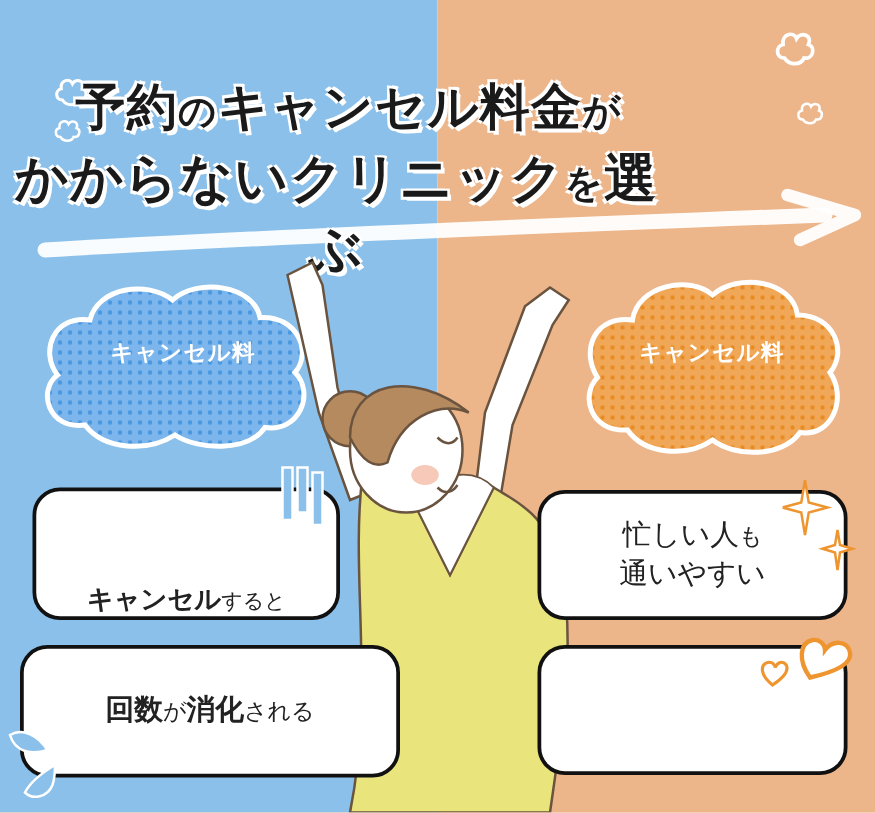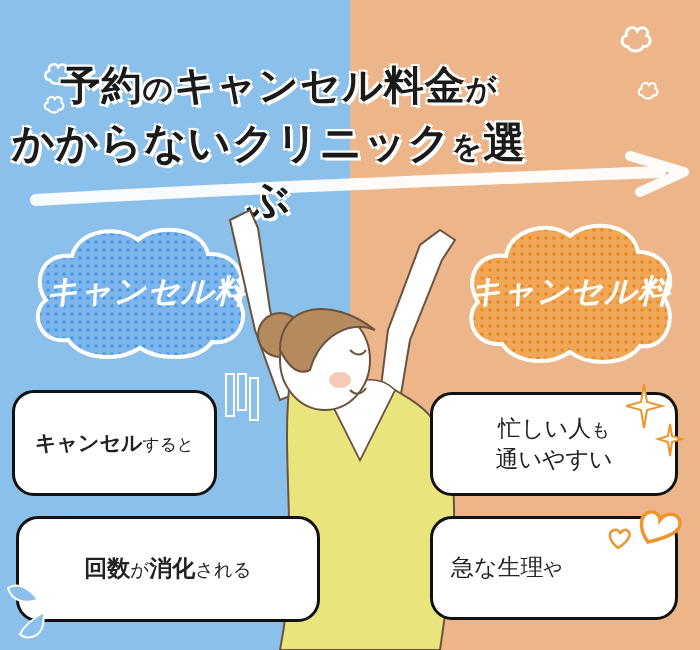--- a/index.html
+++ b/index.html
@@ -12,21 +12,21 @@
   .title.l1 { top:58px; font-size:40px; }
   .title.l2 { top:115px; font-size:42px; left:-10px; }
   .title .small { font-size:30px; }
 
   .arrow { position:absolute; left:0; top:150px; }
 
   .cloud-deco { position:absolute; }
 
   .bubble { position:absolute; width:220px; height:140px; }
   .bubble-text { position:absolute; left:0; width:100%; text-align:center; color:#fff; font-weight:bold; }
-  .bubble-text.t1 { top:48px; font-size:32px; letter-spacing:1px;font-style:italic; }
+  .bubble-text.t1 { top:48px; font-size:18px; letter-spacing:1px; }
   .bubble-text.t2 { top:80px; font-size:32px; }
 
   .card { position:absolute; background:#fff; border:3px solid #111; border-radius:22px; box-sizing:border-box;
           display:flex; flex-direction:column; justify-content:center; align-items:center; color:#222; }
   .card .line { white-space:nowrap; line-height:1.35; }
   .b { font-weight:bold; }
   .s { font-size:0.8em; }
 
   .woman { position:absolute; left:210px; top:200px; }
 </style>
@@ -103,21 +103,21 @@
 
   <path d="M70 150 C70 105 120 95 165 130 C140 120 110 135 100 170 C90 175 80 170 70 150 Z" fill="#B58A5E" stroke="#6a5440" stroke-width="2"></path>
 
   <ellipse cx="130" cy="180" rx="11" ry="8" fill="#F6C9B8"></ellipse>
 
   <path d="M140 150 C146 156 152 156 156 150" stroke="#6a5440" stroke-width="2" fill="none"></path>
 
   <path d="M140 190 C146 196 152 194 156 188" stroke="#6a5440" stroke-width="2" fill="none"></path>
 </svg>
 
-<div class="card" style="left:12px;top:390px;width:205px;height:106px;font-size:21px;">
+<div class="card" style="left:26px;top:390px;width:246px;height:106px;font-size:21px;justify-content:flex-end;">
   <div class="line"><span class="b">キャンセル</span><span class="s">すると</span></div>
 </div>
 <svg style="position:absolute;left:224px;top:372px" width="40" height="50" viewBox="0 0 40 50">
   <rect x="2" y="2" width="8" height="42" fill="#8BC0EA" stroke="#fff" stroke-width="2"></rect>
   <rect x="14" y="2" width="8" height="36" fill="#8BC0EA" stroke="#fff" stroke-width="2"></rect>
   <rect x="26" y="6" width="8" height="42" fill="#8BC0EA" stroke="#fff" stroke-width="2"></rect>
 </svg>
 
 <div class="card" style="left:16px;top:516px;width:304px;height:106px;font-size:23px;">
   <div class="line"><span class="b">回数</span><span class="s">が</span><span class="b">消化</span><span class="s">される</span></div>
@@ -130,18 +130,17 @@
 <div class="card" style="left:430px;top:392px;width:248px;height:104px;font-size:23px;">
   <div class="line"><span>忙しい人</span><span class="s">も</span></div>
   <div class="line"><span>通いやすい</span></div>
 </div>
 <svg style="position:absolute;left:626px;top:384px" width="60" height="80" viewBox="0 0 60 80">
   <path d="M18 0 L21 18 L36 22 L21 26 L18 44 L15 26 L0 22 L15 18 Z" fill="#fff" stroke="#EE9530" stroke-width="2"></path>
   <path d="M44 40 L46 52 L56 55 L46 58 L44 72 L42 58 L32 55 L42 52 Z" fill="#fff" stroke="#EE9530" stroke-width="2"></path>
 </svg>
 
 <div class="card" style="left:430px;top:516px;width:248px;height:104px;font-size:23px;">
-  <div class="line" style="align-self:flex-start;margin-left:18px;"><span>急な生理</span><span class="s">や</span></div>
 </div>
 <svg style="position:absolute;left:604px;top:508px" width="90" height="60" viewBox="0 0 90 60">
   <path d="M14 40 C4 32 4 24 10 22 C14 21 16 24 16 26 C18 22 22 20 25 24 C28 30 20 36 14 40 Z" fill="#fff" stroke="#EE9530" stroke-width="2.5"></path>
   <path d="M44 34 C34 20 36 6 46 4 C52 3 56 8 56 12 C62 4 74 4 76 14 C78 24 62 30 44 34 Z" fill="#fff" stroke="#EE9530" stroke-width="3.5"></path>
 </svg>
 
 </body></html>

